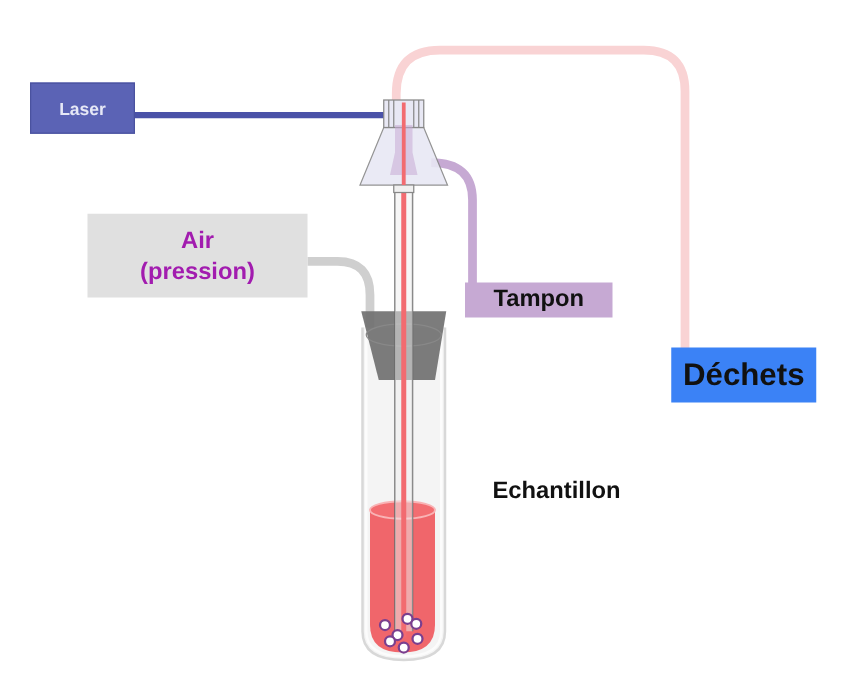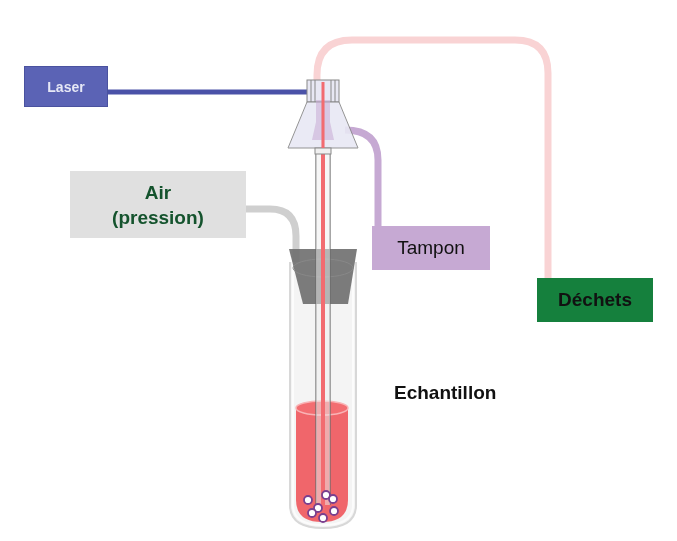--- a/index.html
+++ b/index.html
@@ -1,22 +1,22 @@
 <!DOCTYPE html>
 <html><head>
 <meta charset="utf-8">
 <style>
   html, body { margin: 0; padding: 0; background: #ffffff; }
   body { width: 677px; height: 541px; position: relative; overflow: hidden; font-family: "Liberation Sans", sans-serif; }
   svg#diagram { position: absolute; left: 0; top: 0; }
   .label-box { position: absolute; display: flex; align-items: center; justify-content: center; text-align: center; box-sizing: border-box; }
   .laser-box { left: 24px; top: 66px; width: 84px; height: 41px; background: #5b63b5; border: 1px solid #4a529f; color: #e6e8f6; font-size: 14px; font-weight: bold; }
-  .air-box { left: 70px; top: 171px; width: 176px; height: 67px; background: #e0e0e0; color: #14532d; font-size: 19px; font-weight: bold; line-height: 25px; flex-direction: column; }
-  .tampon-box { left: 372px; top: 226px; width: 118px; height: 44px; background: #c6a9d3; color: #111; font-size: 19px; font-weight: normal; }
-  .dechets-box { left: 537px; top: 278px; width: 116px; height: 44px; background: #15803d; color: #111; font-size: 19px; font-weight: bold; justify-content: center; }
+  .air-box { left: 70px; top: 171px; width: 176px; height: 67px; background: #e0e0e0; color: #a21caf; font-size: 19px; font-weight: bold; line-height: 25px; flex-direction: column; }
+  .tampon-box { left: 372px; top: 226px; width: 118px; height: 28px; background: #c6a9d3; color: #111; font-size: 19px; font-weight: bold; }
+  .dechets-box { left: 537px; top: 278px; width: 116px; height: 44px; background: #3b82f6; color: #111; font-size: 25px; font-weight: bold; justify-content: center; }
   .sample-label { position: absolute; left: 367px; top: 382px; color: #111; font-size: 19px; font-weight: bold; margin-left: 27px; }
 </style>
 </head>
 <body>
 
 <svg id="diagram" width="677" height="541" viewBox="0 0 677 541">
 
   <path d="M317,95 L317,75 Q317,40 352,40 L515,40 Q548,40 548,73 L548,280" fill="none" stroke="#f9d3d4" stroke-width="7"></path>
 
   <path d="M345,130 Q378,130 378,160 L378,228" fill="none" stroke="#c6a9d3" stroke-width="7"></path>

